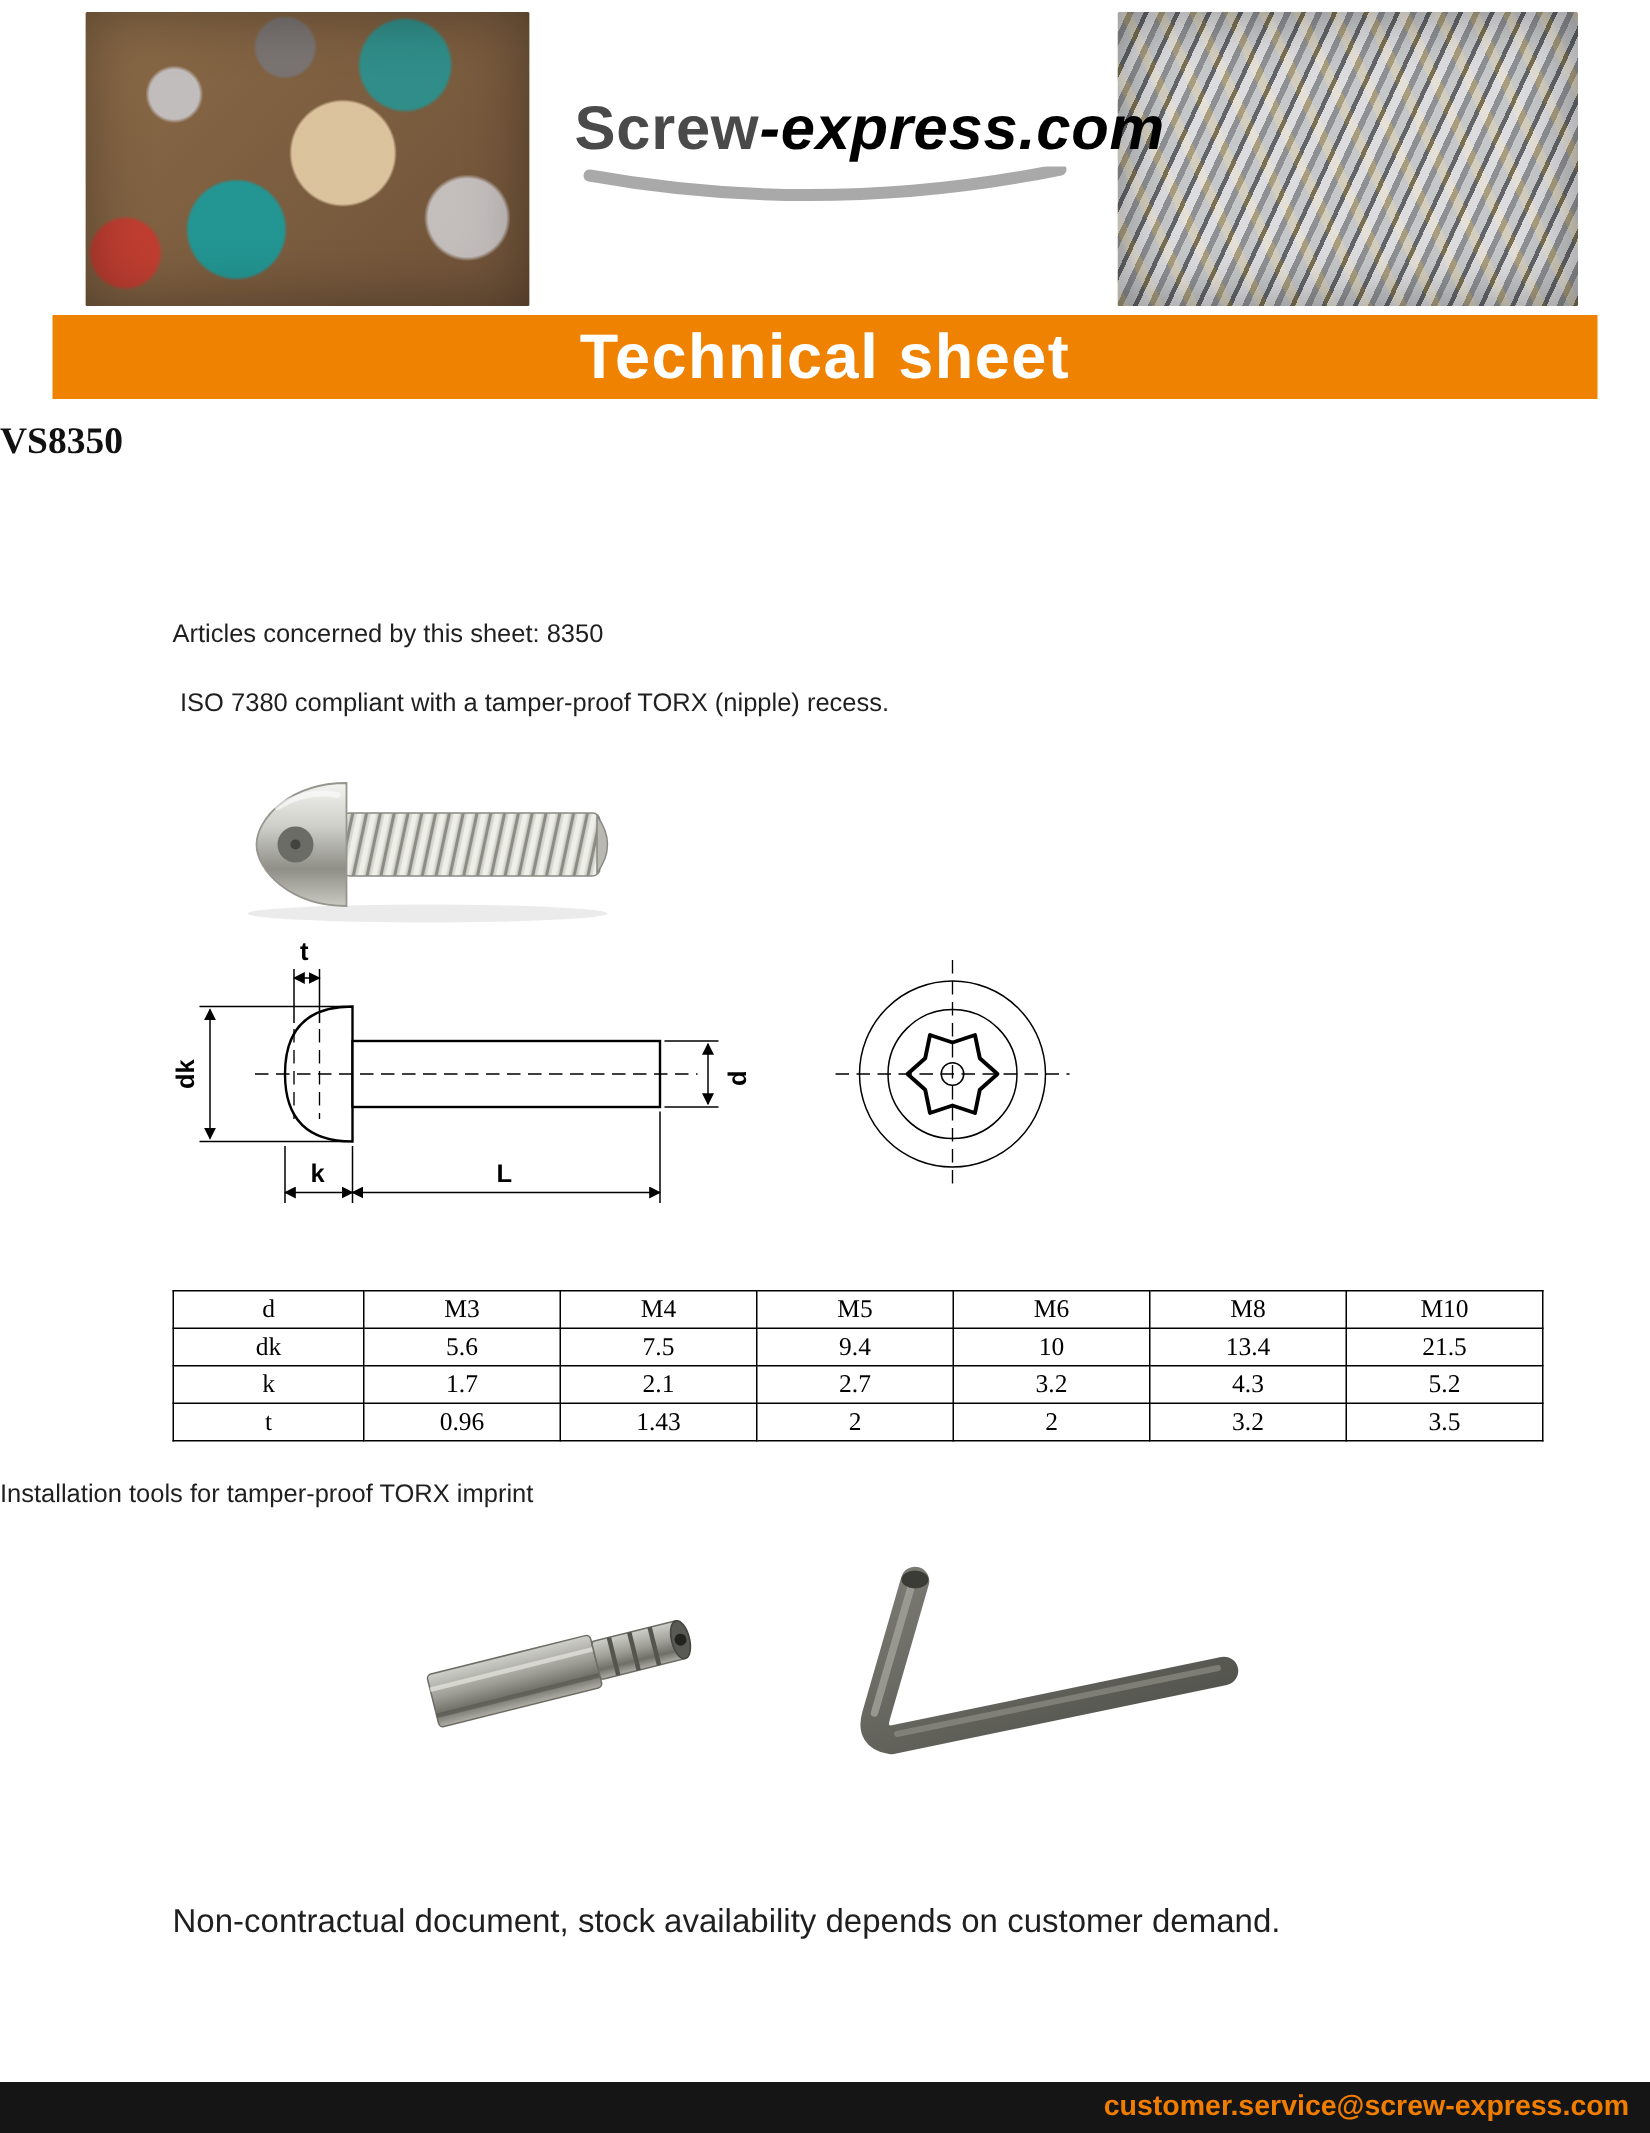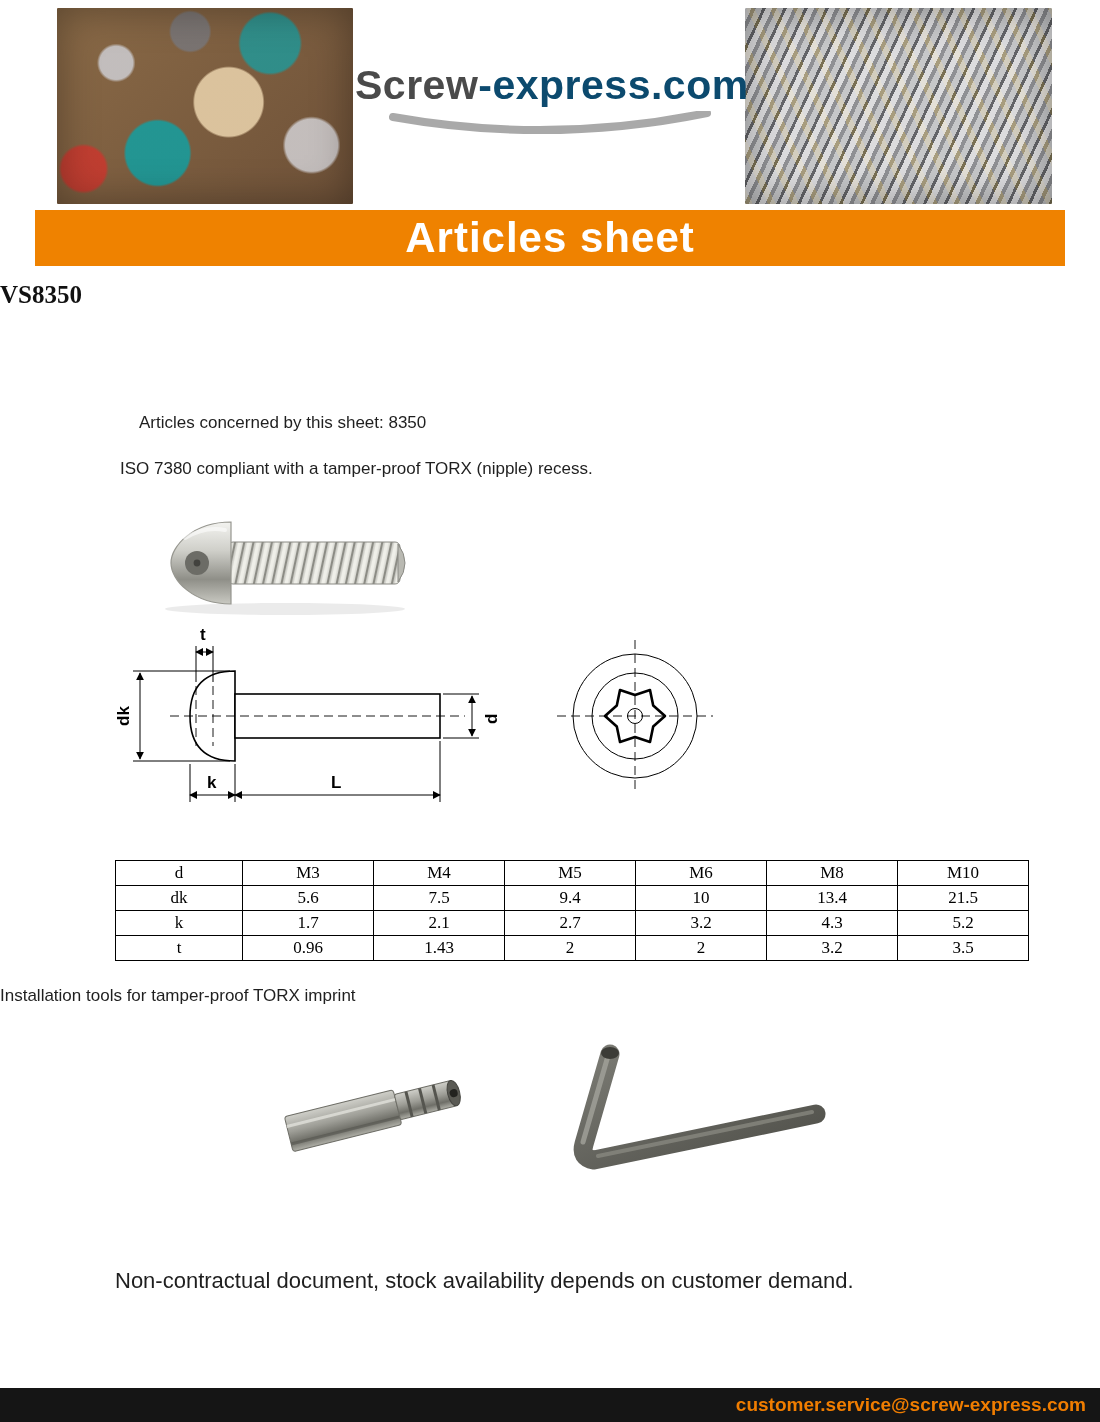--- a/index.html
+++ b/index.html
@@ -21,34 +21,34 @@
       linear-gradient(135deg,#8a6a47,#6e5138);
     box-shadow:inset 0 0 40px rgba(0,0,0,.35);}
   .photo-right{left:745px;width:307px;
     background:
       repeating-linear-gradient(65deg, rgba(190,160,70,.45) 0 7px, rgba(0,0,0,0) 7px 21px),
       repeating-linear-gradient(115deg,#dcdcde 0 6px,#8f9094 6px 10px,#c6c7c9 10px 16px,#646569 16px 19px);
     background-blend-mode:overlay,normal;
     box-shadow:inset 0 0 40px rgba(0,0,0,.35);}
   .logo-wrap{position:absolute;left:355px;top:62px;width:390px;text-align:center;}
   .logo-text{font-size:41px;font-weight:bold;letter-spacing:.5px;white-space:nowrap;}
-  .logo-part1{color:#4a4a4a;}
-  .logo-part2{color:#0c4a6e;}
+  .logo-part1{color:#4a4a4a;margin-left:28px;}
+  .logo-part2{color:#000000;font-style:italic;}
   .logo-swoosh{display:block;margin:2px auto 0 auto;}
 
   .banner{position:absolute;left:35px;top:210px;width:1030px;height:56px;background:#ef8200;
           color:#fff;font-size:42px;font-weight:bold;text-align:center;line-height:55px;
           letter-spacing:1px;}
 
   
   .doc-code{position:absolute;left:0;top:281px;width:100%;
             font-family:"Liberation Serif",serif;font-weight:bold;font-size:25px;color:#111;}
   .doc-title{position:absolute;left:0;top:334px;width:100%;text-align:center;
              font-size:21px;color:#1c1c1c;letter-spacing:.3px;}
-  .articles-line{position:absolute;left:115px;top:413px;font-size:17px;margin-left:24px;}
+  .articles-line{position:absolute;left:115px;top:413px;font-size:17px;}
   .compliance-line{position:absolute;left:120px;top:459px;font-size:17px;}
   .tools-caption{position:absolute;left:0;top:986px;width:100%;text-align:left;font-size:17px;}
   .disclaimer{position:absolute;left:115px;top:1268px;font-size:22px;}
 
   
   .screw-photo{position:absolute;left:135px;top:508px;}
   .tech-drawing{position:absolute;left:95px;top:616px;}
   .tools-photo{position:absolute;left:268px;top:1032px;}
 
   
@@ -79,21 +79,21 @@
 
   <div class="logo-wrap">
     <div class="logo-text">
       <span class="logo-part1">Screw</span><span class="logo-part2">-express.com</span>
     </div>
     <svg class="logo-swoosh" width="330" height="26">
       <path d="M8,6 Q165,34 322,2" stroke="#9a9a9a" stroke-width="8" fill="none" stroke-linecap="round" opacity="0.85"></path>
     </svg>
   </div>
 
-  <div class="banner">Articles sheet</div>
+  <div class="banner">Technical sheet</div>
 
   <div class="doc-code">VS8350</div>
   <div class="articles-line">Articles concerned by this sheet: 8350</div>
   <div class="compliance-line">ISO 7380 compliant with a tamper-proof TORX (nipple) recess.</div>
 
   <svg class="screw-photo" width="290" height="112" viewBox="0 0 290 112">
     <defs>
       <linearGradient id="metalV" x1="0" y1="0" x2="0" y2="1">
         <stop offset="0" stop-color="#f3f3f0"></stop>
           <stop offset="0.35" stop-color="#cfcfc9"></stop>

